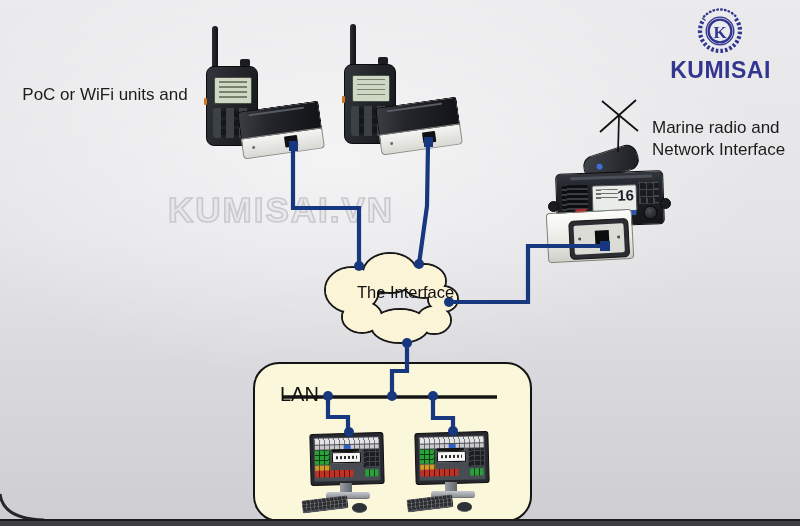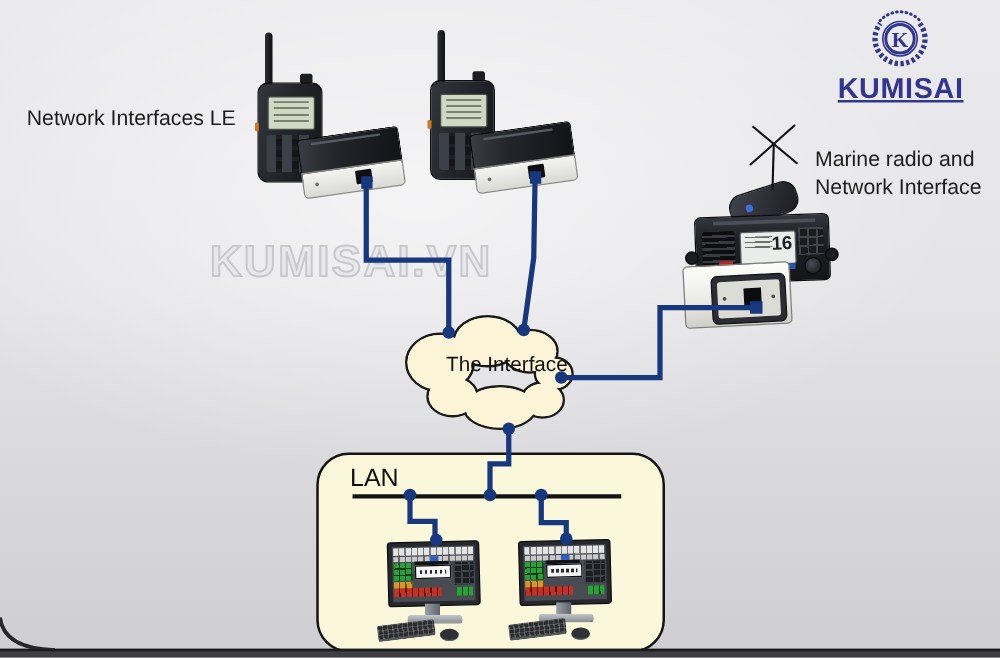--- a/index.html
+++ b/index.html
@@ -9,29 +9,29 @@
     background:
       radial-gradient(ellipse 90% 70% at 42% 30%, rgba(255,255,255,.55) 0%, rgba(255,255,255,0) 60%),
       linear-gradient(180deg,#ebebed 0%,#e4e4e7 45%,#cdcdd2 100%);
   }
   .abs{position:absolute;}
   
   .lbl{color:#1c1c1c;font-size:17px;line-height:23px;z-index:30;}
   #poc-label{left:6px;top:83px;width:198px;text-align:center;}
   #marine-label{left:652px;top:117px;width:150px;text-align:left;line-height:22px;}
   #cloud-label{left:328px;top:283px;width:155px;text-align:center;font-size:16.5px;line-height:18.5px;color:#111;z-index:30;}
-  #lan-label{left:280px;top:372px;font-size:20px;color:#111;z-index:30;}
+  #lan-label{left:280px;top:383px;font-size:20px;color:#111;z-index:30;}
   
   #watermark{
     left:168px;top:190px;z-index:2;font-size:35px;font-weight:bold;letter-spacing:2px;
     color:rgba(205,207,213,0.18);-webkit-text-stroke:1.6px #c7c9cf;
   }
   
   #logo{left:648px;top:4px;width:145px;z-index:30;text-align:center;}
-  #logo-brand{font-size:23px;font-weight:bold;letter-spacing:.5px;color:#32368f;margin-top:1px;text-decoration:underline;}
+  #logo-brand{font-size:23px;font-weight:bold;letter-spacing:.5px;color:#32368f;margin-top:1px;}
   
   #lan-box{
     left:253px;top:362px;width:279px;height:160px;z-index:3;
     background:#fbf7da;border:2.5px solid #141414;border-radius:26px;box-sizing:border-box;
   }
   
   .radio{width:52px;height:80px;z-index:10;}
   .radio .body{
     position:absolute;inset:0;border-radius:8px;border:1px solid #0b0c0e;
     background:linear-gradient(105deg,#33363c 0%,#23262b 45%,#15171a 100%);
@@ -138,21 +138,21 @@
 <body>
 
 <div id="stage">
 
   <div id="watermark" class="abs">KUMISAI.VN</div>
 
   <div id="lan-box" class="abs"></div>
   <div id="lan-label" class="abs">LAN</div>
 
   <div id="poc-label" class="abs lbl">
-    <div>Network Interfaces LE</div>
+    <div>PoC or WiFi units and</div>
   </div>
 
   <div id="marine-label" class="abs lbl">
     <div>Marine radio and</div>
     <div>Network Interface</div>
   </div>
 
   <div id="cloud-label" class="abs">
     <div>The Interface</div>
   </div>

